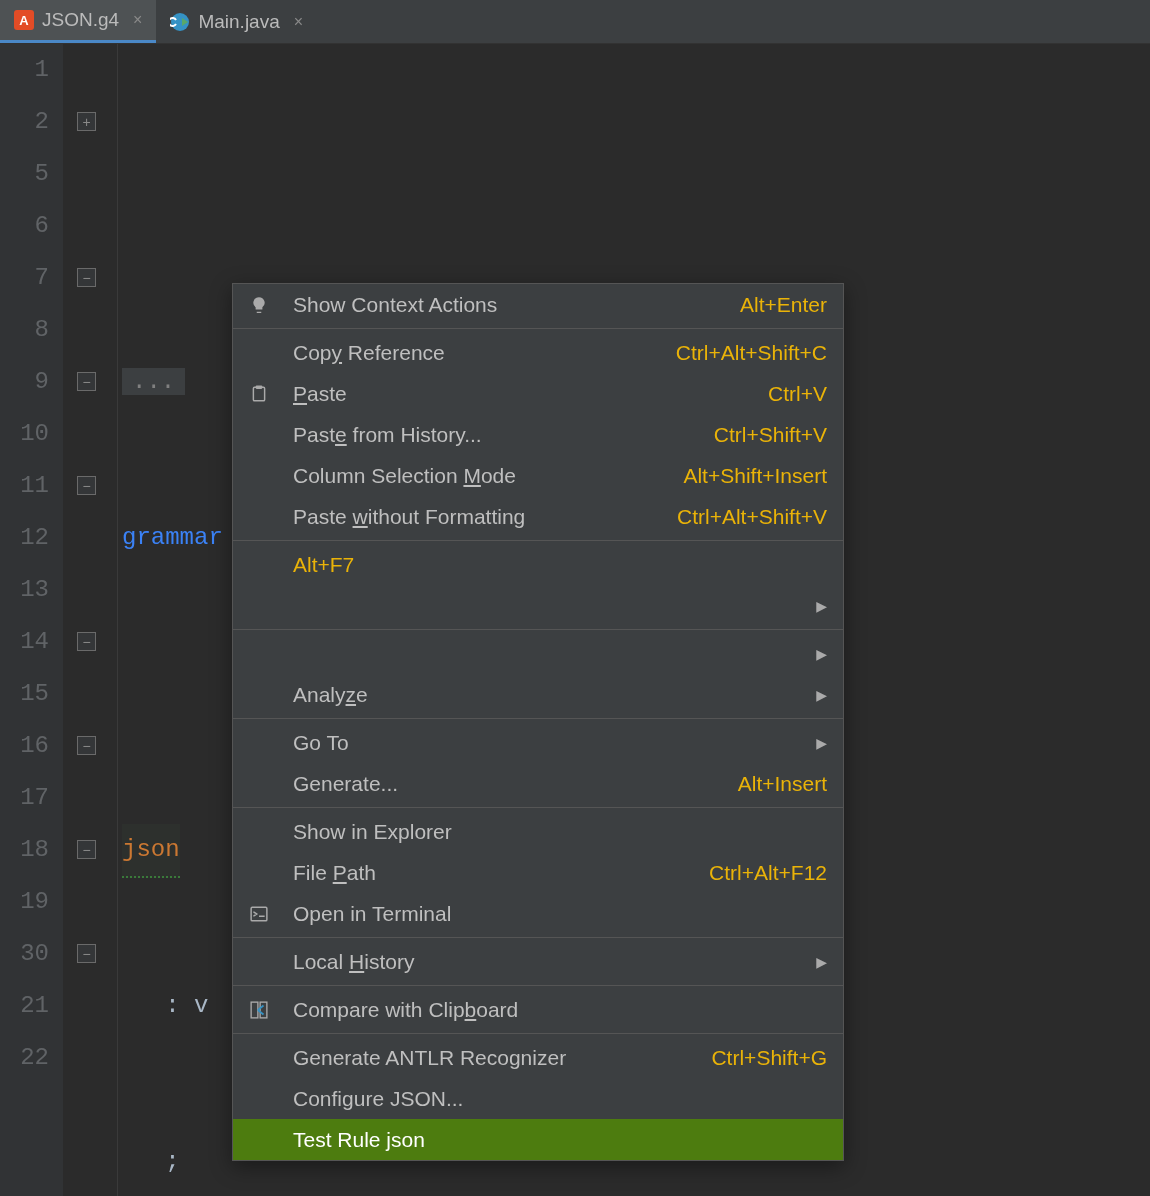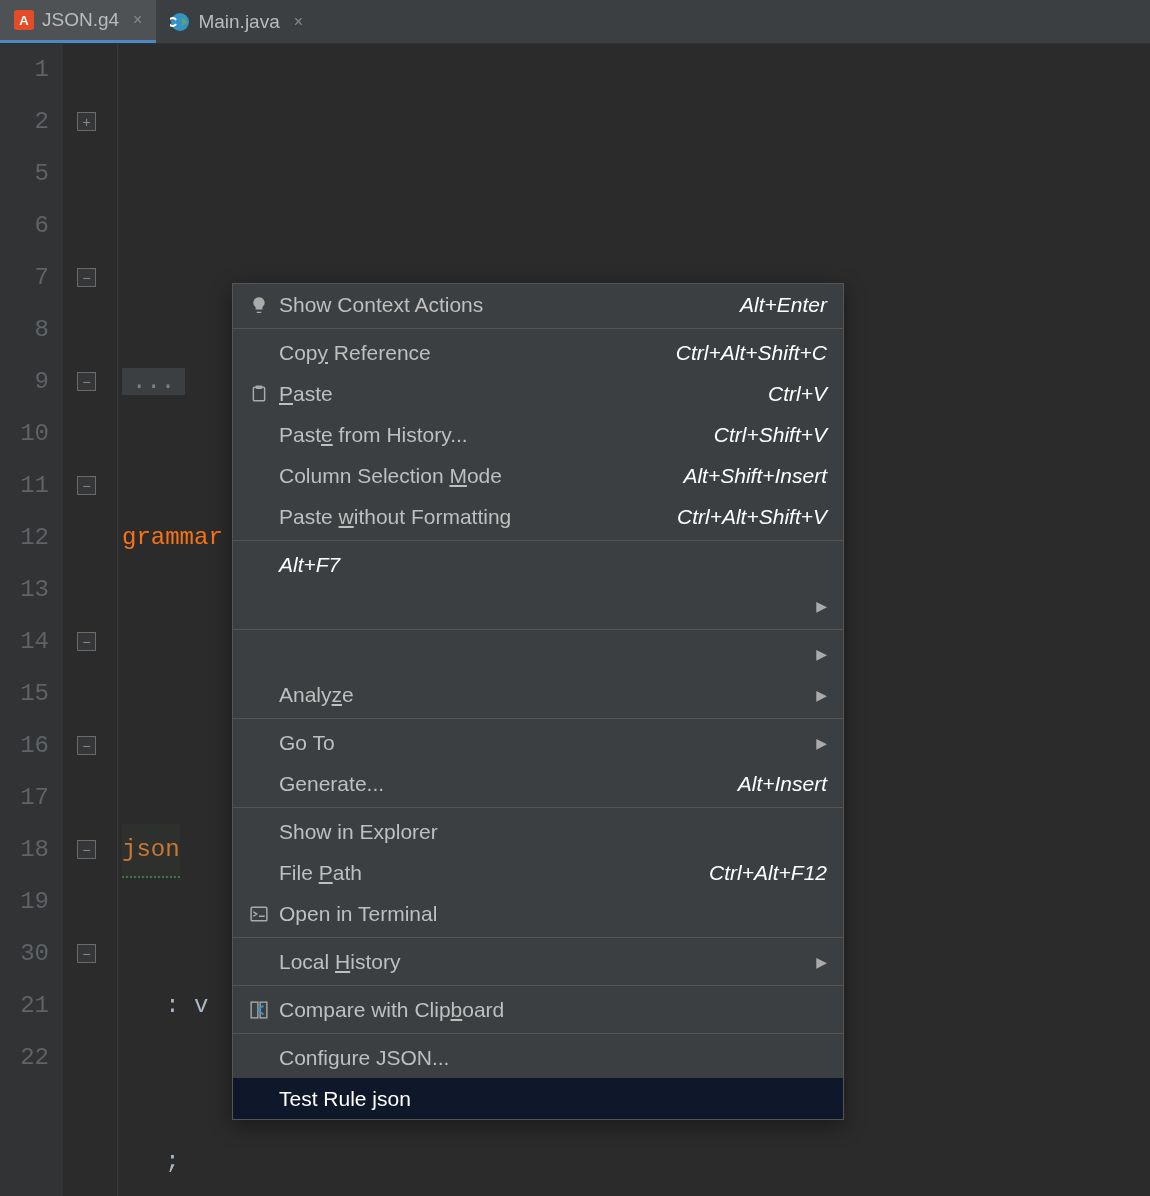--- a/index.html
+++ b/index.html
@@ -86,21 +86,21 @@
       font-family: Arial;
       line-height: 1;
     }
     .code {
       flex: 1;
       position: relative;
       white-space: pre;
       padding-left: 4px;
     }
     .code .row { height: 52px; }
-    .k-keyword { color: #f97316; }
+    .k-keyword { color: #3b82f6; }
     .k-type    { color: #9876aa; }
     .k-punct   { color: #a9b7c6; }
     .k-rule    { color: #cc7832; }
     .code .highlight {
       position: absolute;
       left: -4px;
       height: 52px;
       background: #323232;
       z-index: -1;
     }
@@ -126,27 +126,27 @@
       color: #bfbfbf;
       box-shadow: 0 6px 20px rgba(0,0,0,0.4);
       font-family: "Segoe UI", Arial, sans-serif;
     }
     .ctxitem {
       display: flex;
       align-items: center;
       height: 41px;
       padding: 0 16px 0 8px;
       cursor: pointer;
-      gap: 2px;
+      gap: 16px;
     }
     .ctxitem .iconcol { width: 36px; display: flex; justify-content: center; align-items: center; }
     .ctxitem .label { flex: 1; }
-    .ctxitem .shortcut { color: #ffffff; text-align: right; white-space: nowrap; font-style: italic; }
+    .ctxitem .shortcut { color: #eab308; text-align: right; white-space: nowrap; }
     .ctxitem .submenu-arrow { color: #aaaaaa; font-size: 14px; margin-left: auto; }
-    .ctxitem.selected { background: #0f172a; color: #fff; }
+    .ctxitem.selected { background: #4d7c0f; color: #fff; }
     .ctxsep { height: 1px; background: #555; margin: 3px 0; }
     .mn { text-decoration: underline; }
   </style>
 </head>
 <body>
 
 <div class="tabbar">
   <div class="tab active">
     <span class="tab-icon">
       <span class="antlr-icon">A</span>
@@ -328,19 +328,24 @@
           <rect x="1" y="1" width="6" height="14" fill="none" stroke="#aaaaaa" stroke-width="1.2"></rect>
           <rect x="9" y="1" width="6" height="14" fill="none" stroke="#aaaaaa" stroke-width="1.2"></rect>
           <path d="M7 8l5-4M7 8l5 4" stroke="#3592c4" stroke-width="1.5" fill="none"></path>
         </svg>
       </span>
       <span class="label">Compare with Clip<span class="mn">b</span>oard</span>
     </div>
     <div class="ctxsep"></div>
     <div class="ctxitem">
       <span class="iconcol"></span>
+      <span class="label">Generate ANTLR Recognizer</span>
+      <span class="shortcut">Ctrl+Shift+G</span>
+    </div>
+    <div class="ctxitem">
+      <span class="iconcol"></span>
       <span class="label">Configure JSON...</span>
     </div>
     <div class="ctxitem selected">
       <span class="iconcol"></span>
       <span class="label">Test Rule json</span>
     </div>
   </div>
 
 </body></html>

